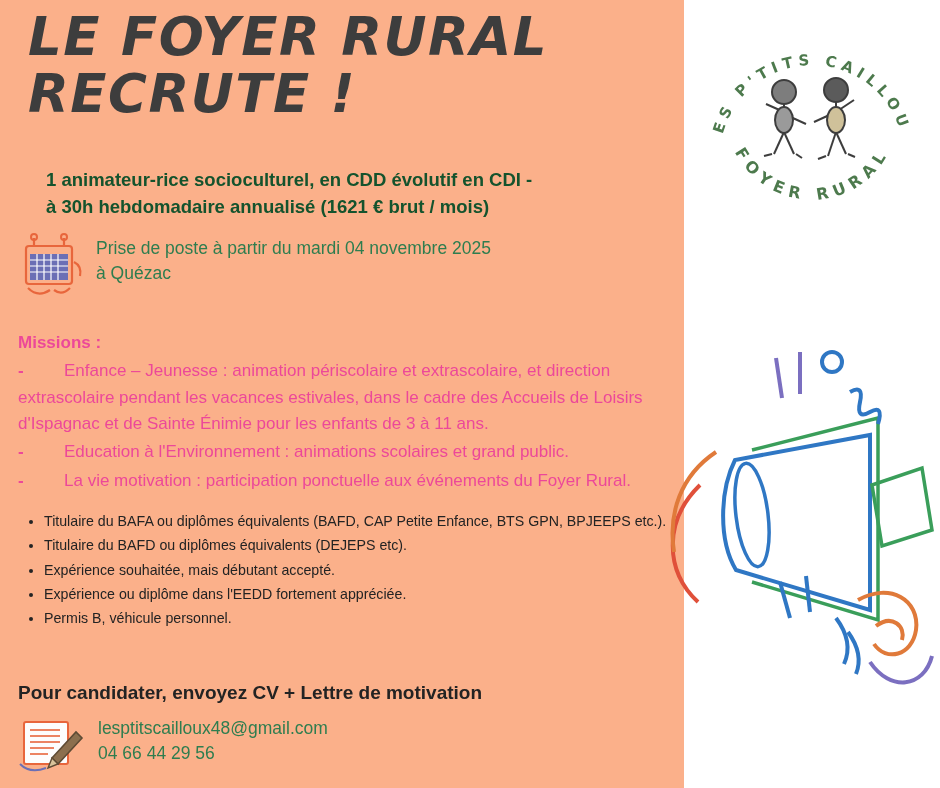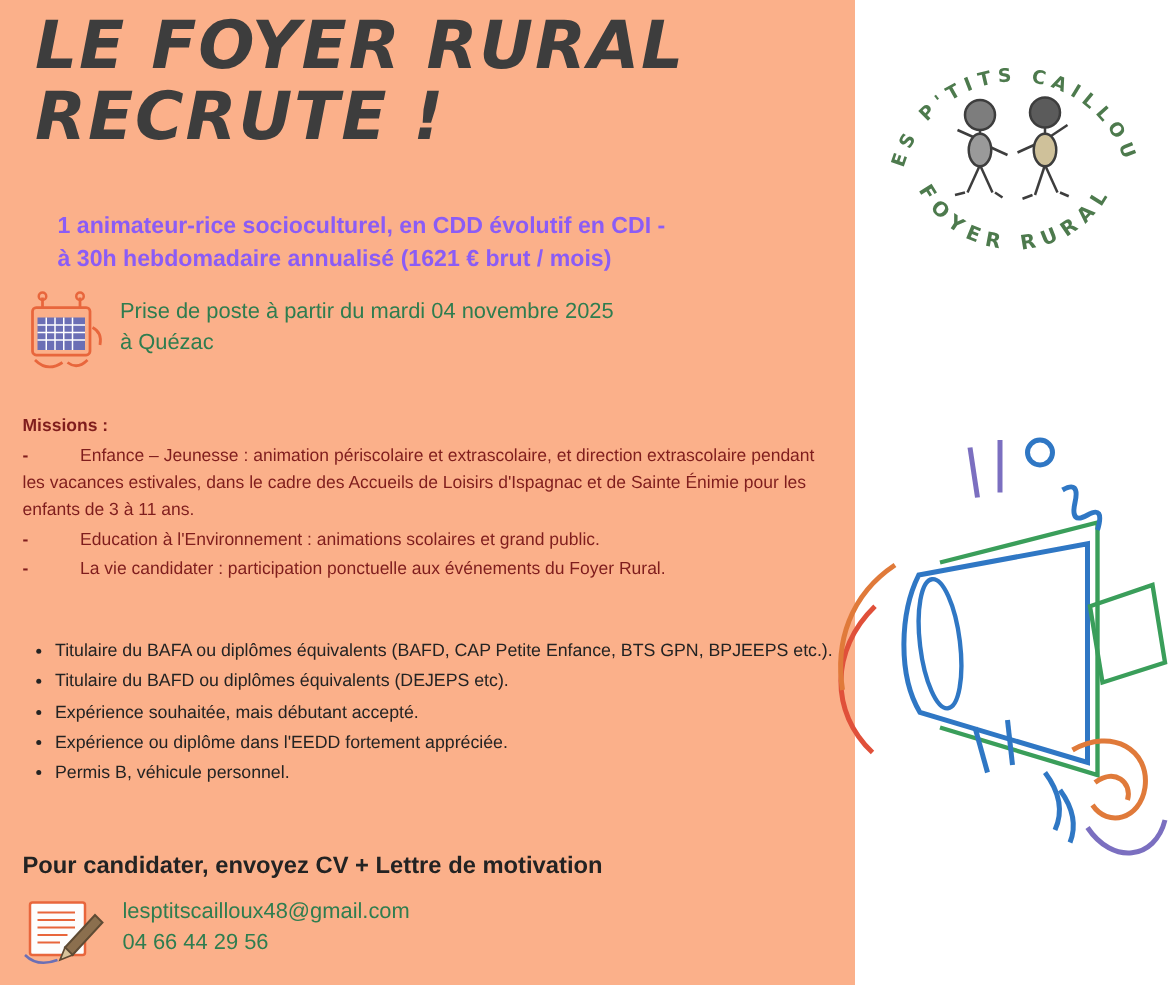--- a/index.html
+++ b/index.html
@@ -54,21 +54,21 @@
   .headline .l2 { display: block; }
 
   
   .joblines {
     position: absolute;
     left: 46px;
     top: 167px;
     width: 600px;
     font-size: 18.5px;
     font-weight: bold;
-    color: #8b5cf6;
+    color: #14532d;
     line-height: 1.45;
   }
 
   
   .startblock {
     position: absolute;
     left: 14px;
     top: 232px;
     width: 640px;
     display: flex;
@@ -87,22 +87,22 @@
     line-height: 1.45;
     padding-top: 4px;
   }
 
   
   .missions {
     position: absolute;
     left: 18px;
     top: 330px;
     width: 640px;
-    font-size: 14px;
-    color: #7f1d1d;
+    font-size: 17px;
+    color: #ec4899;
     line-height: 1.55;
   }
   .missions .title { font-weight: bold; }
   .mission-row { margin-top: 2px; }
   .mission-row .dash {
     display: inline-block;
     width: 46px;
     font-weight: bold;
   }
   .mission-row b { font-weight: normal; }
@@ -233,21 +233,21 @@
 
     <div class="mission-row">
       <span class="dash">-</span><b>Enfance – Jeunesse :</b><span> animation périscolaire et extrascolaire, et direction extrascolaire pendant les vacances estivales, dans le cadre des Accueils de Loisirs d'Ispagnac et de Sainte Énimie pour les enfants de 3 à 11 ans.</span>
     </div>
 
     <div class="mission-row">
       <span class="dash">-</span><b>Education à l'Environnement :</b><span> animations scolaires et grand public.</span>
     </div>
 
     <div class="mission-row">
-      <span class="dash">-</span><b>La vie candidater :</b><span> participation ponctuelle aux événements du Foyer Rural.</span>
+      <span class="dash">-</span><b>La vie motivation :</b><span> participation ponctuelle aux événements du Foyer Rural.</span>
     </div>
   </div>
 
   <div class="prereq">
     <ul>
       <li>Titulaire du BAFA ou diplômes équivalents (BAFD, CAP Petite Enfance, BTS GPN, BPJEEPS etc.).</li>
       <li>Titulaire du BAFD ou diplômes équivalents (DEJEPS etc).</li>
       <li>Expérience souhaitée, mais débutant accepté.</li>
       <li>Expérience ou diplôme dans l'EEDD fortement appréciée.</li>
       <li>Permis B, véhicule personnel.</li>

